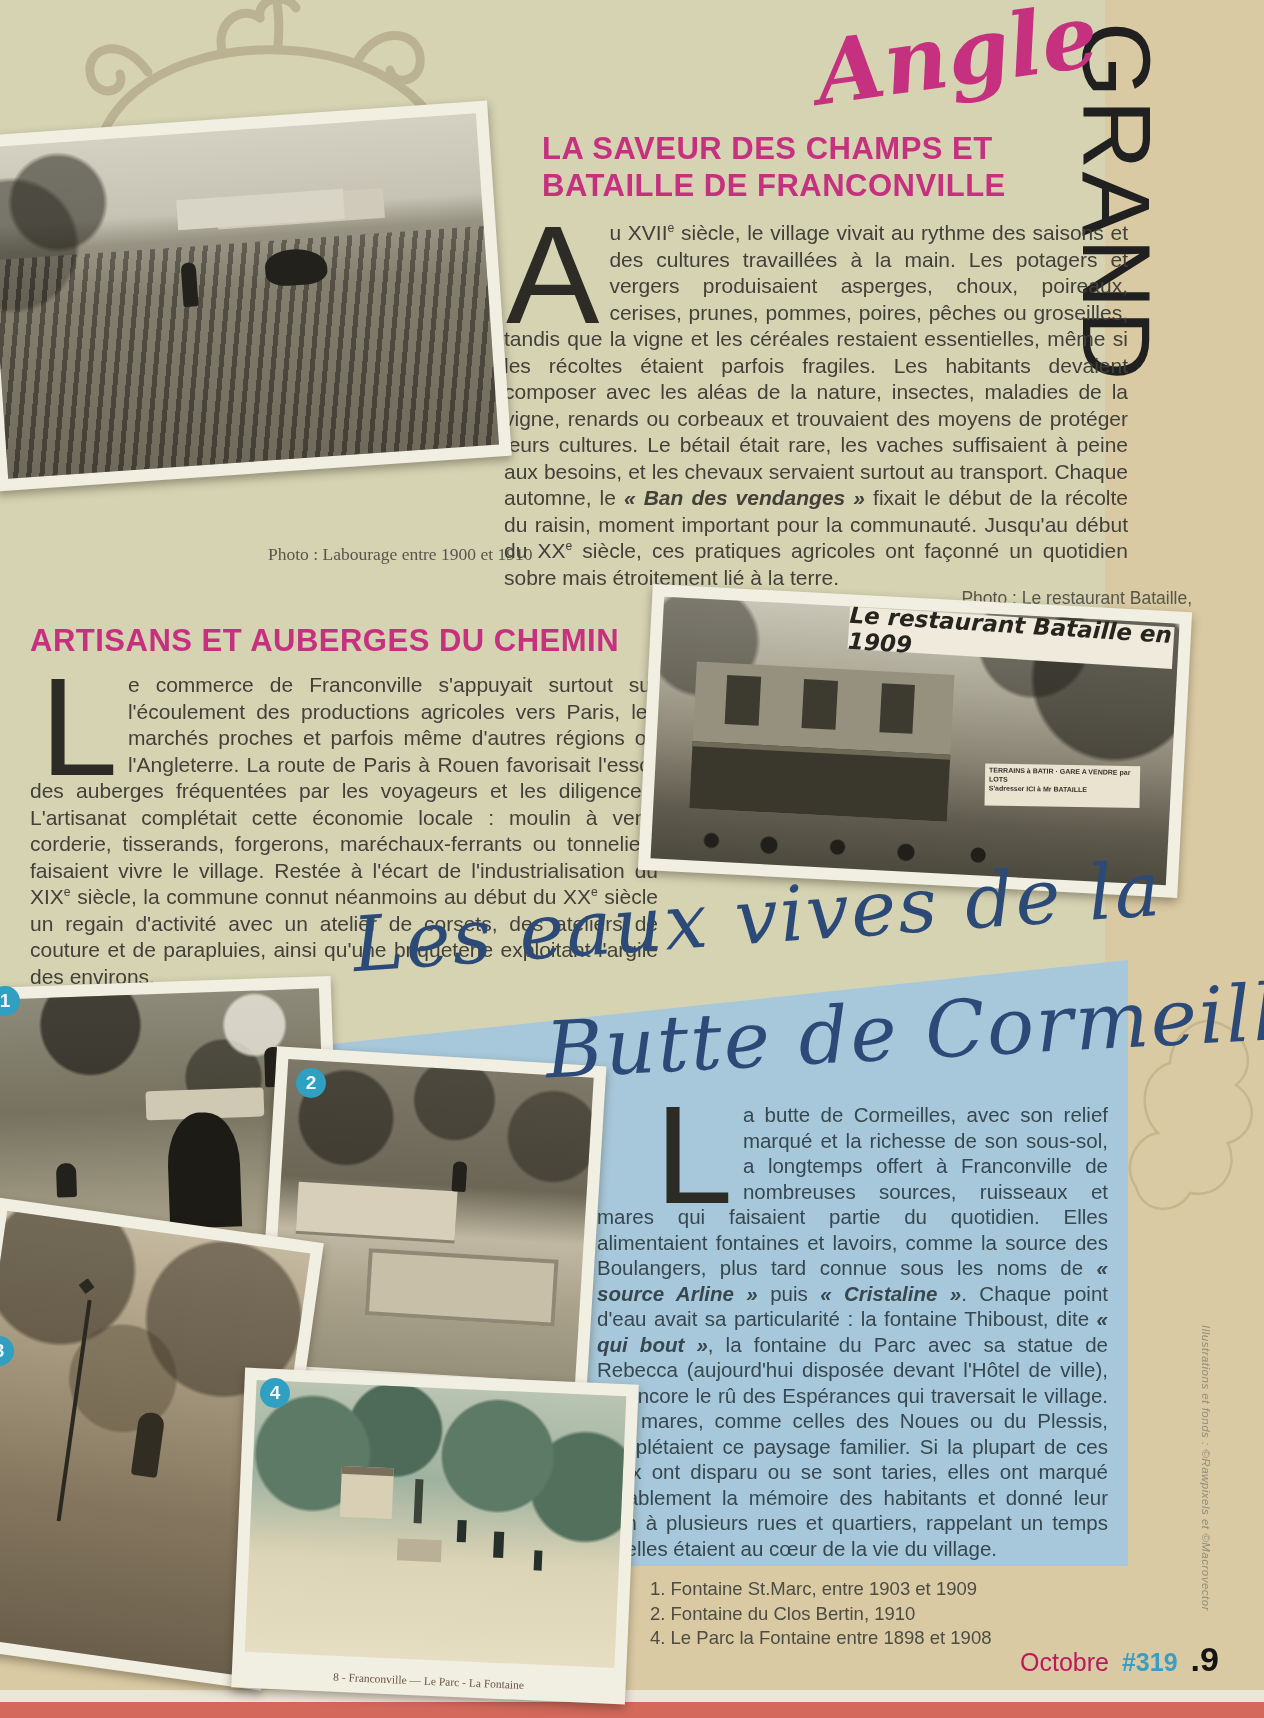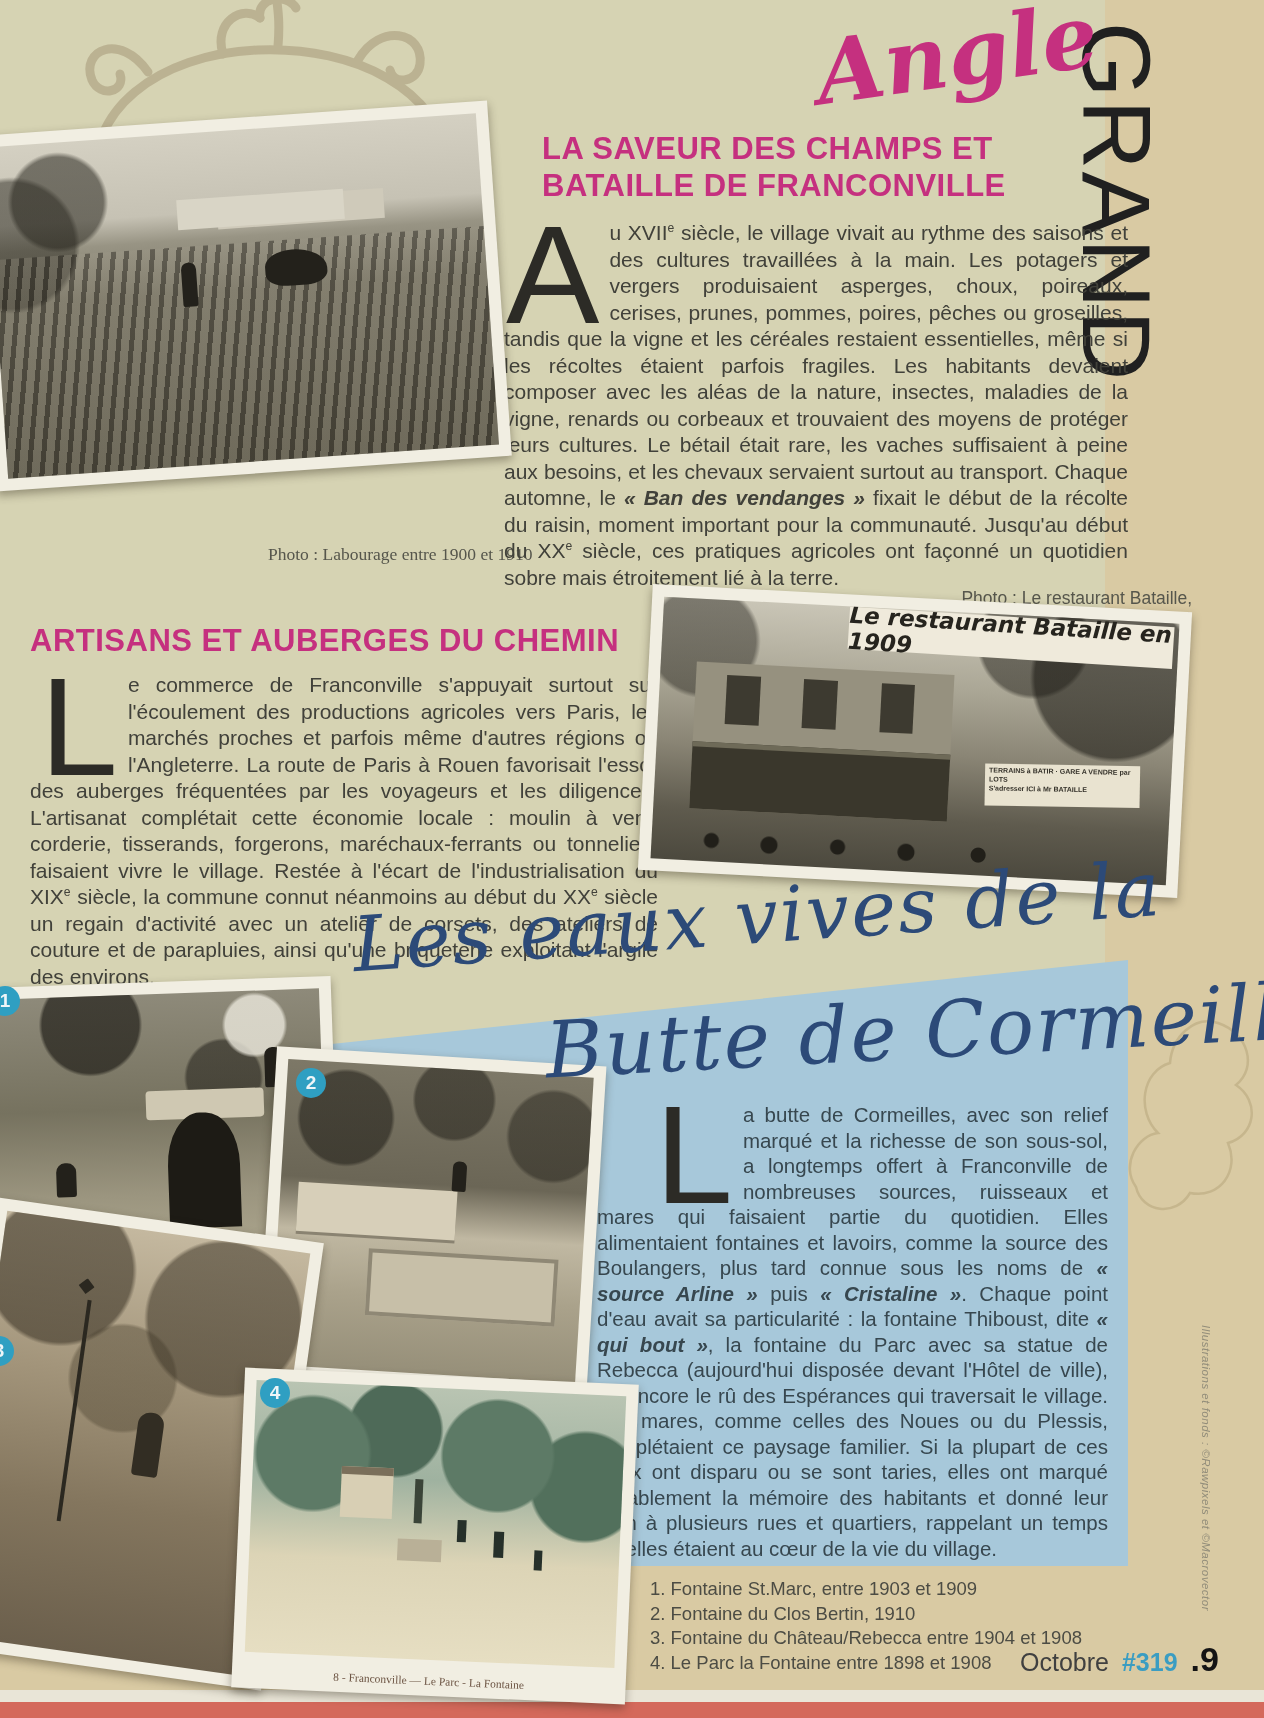--- a/index.html
+++ b/index.html
@@ -121,21 +121,21 @@
 
   .badge{position:absolute;width:30px;height:30px;border-radius:50%;background:var(--badge_blue,#2f9fc2);
      color:#eef5f8;font-size:19px;font-weight:700;display:flex;align-items:center;justify-content:center;z-index:9;}
 
   .tri-blue{position:absolute;left:0;top:1286px;width:130px;height:38px;background:#9ec3d8;
      clip-path:polygon(0 0,100% 100%,0 100%);z-index:3;}
 
   .photo-list{left:650px;top:1577px;font-size:18.5px;line-height:24.5px;color:#4c4c44;z-index:2;}
 
   .footer{left:1020px;top:1640px;display:flex;align-items:baseline;gap:13px;z-index:2;}
-  .footer-month{font-size:25px;color:#404040;}
+  .footer-month{font-size:25px;color:#be185d;}
   .footer-issue{font-size:25px;font-weight:700;color:var(--issue_blue,#3b9dc2);}
   .footer-page{font-size:34px;font-weight:800;color:#141414;}
 
   .credits{left:1212px;top:1325px;transform:rotate(90deg);transform-origin:0 0;font-style:italic;
      font-size:11.5px;color:#928d7a;letter-spacing:.5px;white-space:nowrap;z-index:1;}
 
   .strip-light{left:0;top:1690px;width:1264px;height:12px;background:#e9e5d7;z-index:1;}
   .strip-red{left:0;top:1702px;width:1264px;height:16px;background:var(--strip_red,#d4695b);z-index:1;}
 </style>
 </head>
@@ -256,21 +256,20 @@
   </div>
 
   <div class="badge" style="left:-10px;top:986px;">1</div>
   <div class="badge" style="left:296px;top:1068px;">2</div>
   <div class="badge" style="left:-16px;top:1336px;">3</div>
   <div class="badge" style="left:260px;top:1378px;">4</div>
 
   <div class="abs photo-list">
       <div>1. Fontaine St.Marc, entre 1903 et 1909</div>
       <div>2. Fontaine du Clos Bertin, 1910</div>
-      <div>3. Fontaine du Château/Rebecca entre 1904 et 1908</div>
       <div>4. Le Parc la Fontaine entre 1898 et 1908</div>
     </div>
 
   <div class="abs footer">
     <span class="footer-month">Octobre</span>
     <span class="footer-issue">#319</span>
     <span class="footer-page">.9</span>
   </div>
 
   <div class="abs credits">Illustrations et fonds : ©Rawpixels et ©Macrovector</div>

